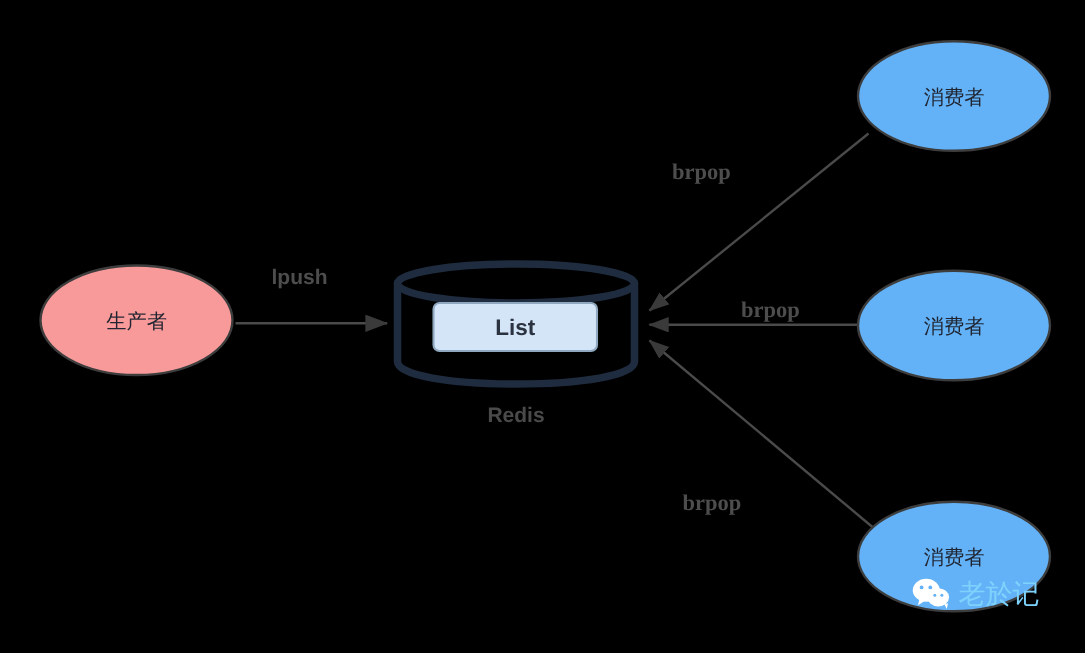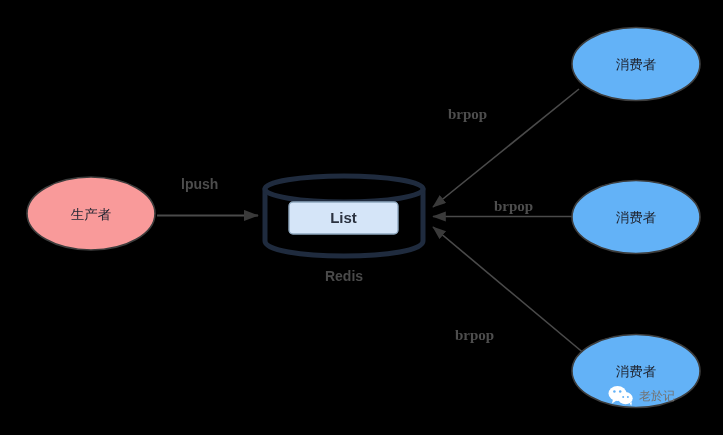--- a/index.html
+++ b/index.html
@@ -55,22 +55,22 @@
     position: absolute;
     left: 608px;
     top: 385px;
     display: flex;
     align-items: center;
     gap: 5px;
     pointer-events: none;
   }
   .watermark-text {
     font-family: "Liberation Sans", sans-serif;
-    font-size: 12px;
-    color: #737373;
+    font-size: 18px;
+    color: #7dd3fc;
     line-height: 1;
     white-space: nowrap;
   }
 </style>
 </head>
 <body>
 
 <div id="canvas">
 
   <svg class="diagram" viewBox="0 0 723 435">

